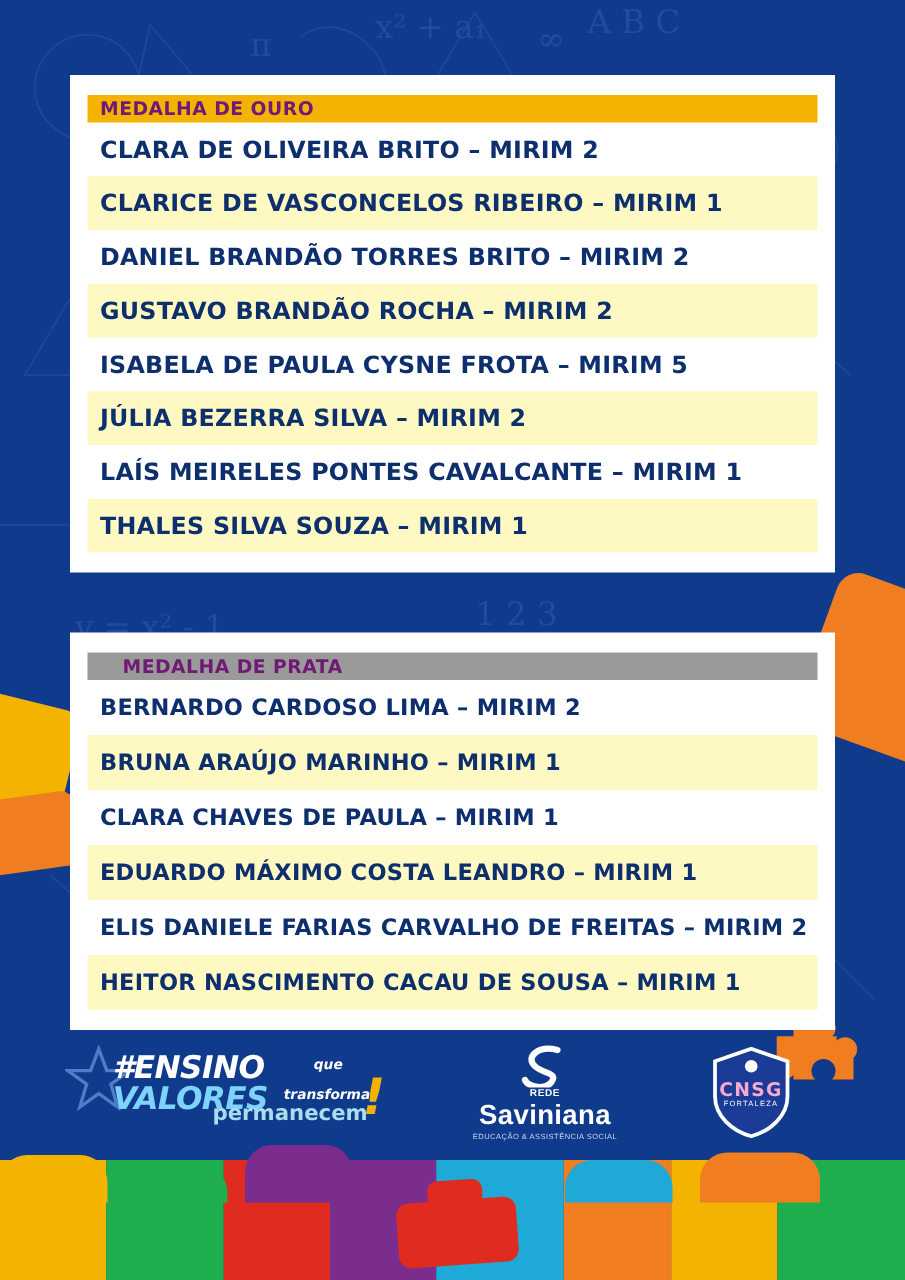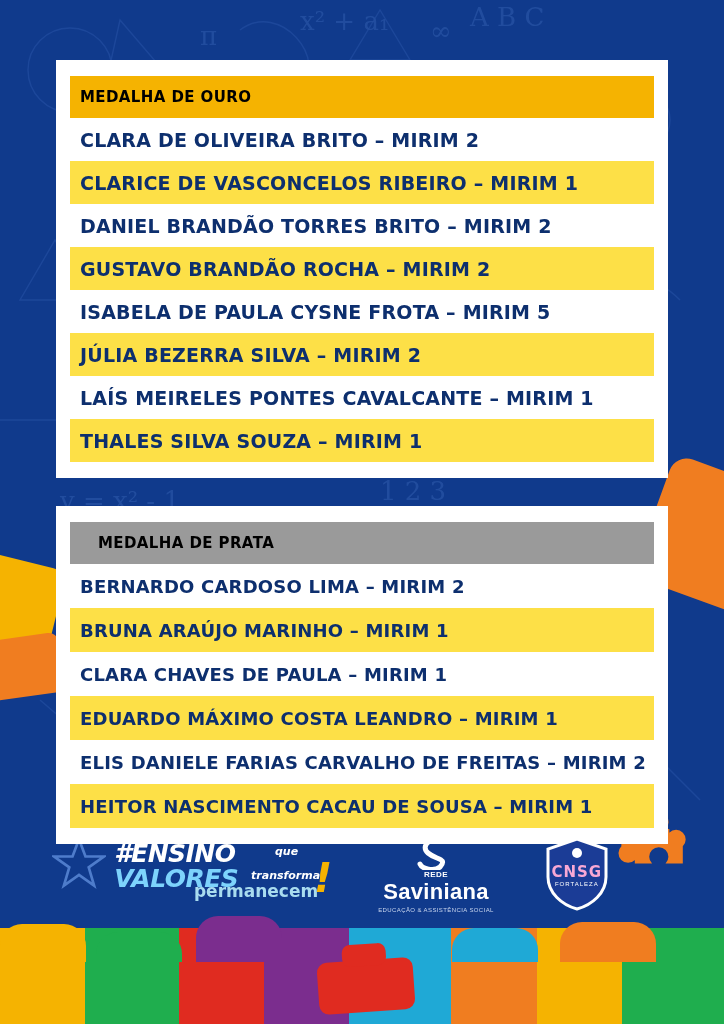--- a/index.html
+++ b/index.html
@@ -68,52 +68,52 @@
   .card {
     position: absolute;
     background: #ffffff;
     left: 56px; width: 612px;
     padding: 16px 14px 16px 14px;
   }
   #card-gold { top: 60px; }
   #card-silver { top: 506px; }
 
   .band {
-    height: 42px;
+    height: 22px;
     display: flex; align-items: center;
     padding-left: 10px;
-    color: #000000;
+    color: #701a75;
     font-weight: bold;
     font-size: 15px;
     letter-spacing: 0.4px;
     font-family: "DejaVu Sans", sans-serif;
   }
   .band-gold { background: #f5b301; }
   .band-silver { background: #9a9a9a; padding-left: 28px; }
 
   .row {
     height: 43px;
     display: flex; align-items: center;
     padding-left: 10px;
     color: #0d2f6e;
     font-size: 19px;
     font-weight: bold;
     font-family: "DejaVu Sans", sans-serif;
     letter-spacing: 0.2px;
     white-space: nowrap;
   }
   #card-silver .row { height: 44px; font-size: 18px; }
-  .row.alt { background: #fde047; text-align: right; }
+  .row.alt { background: #fef9c3; text-align: right; }
 
   
   .footer {
     position: absolute; left: 0; right: 0; top: 826px;
     height: 96px;
     display: flex; align-items: center; justify-content: center;
-    gap: 50px;
+    gap: 74px;
   }
   .logo-ensino { position: relative; width: 214px; height: 66px; }
   .logo-sav { display: flex; flex-direction: column; align-items: center; }
   .logo-cnsg { width: 66px; height: 74px; position: relative; }
 
   .hash-line1 {
     font-family: "DejaVu Sans", sans-serif;
     font-weight: bold; font-style: italic;
     font-size: 25px; color: #ffffff; line-height: 1;
     letter-spacing: -0.5px;

